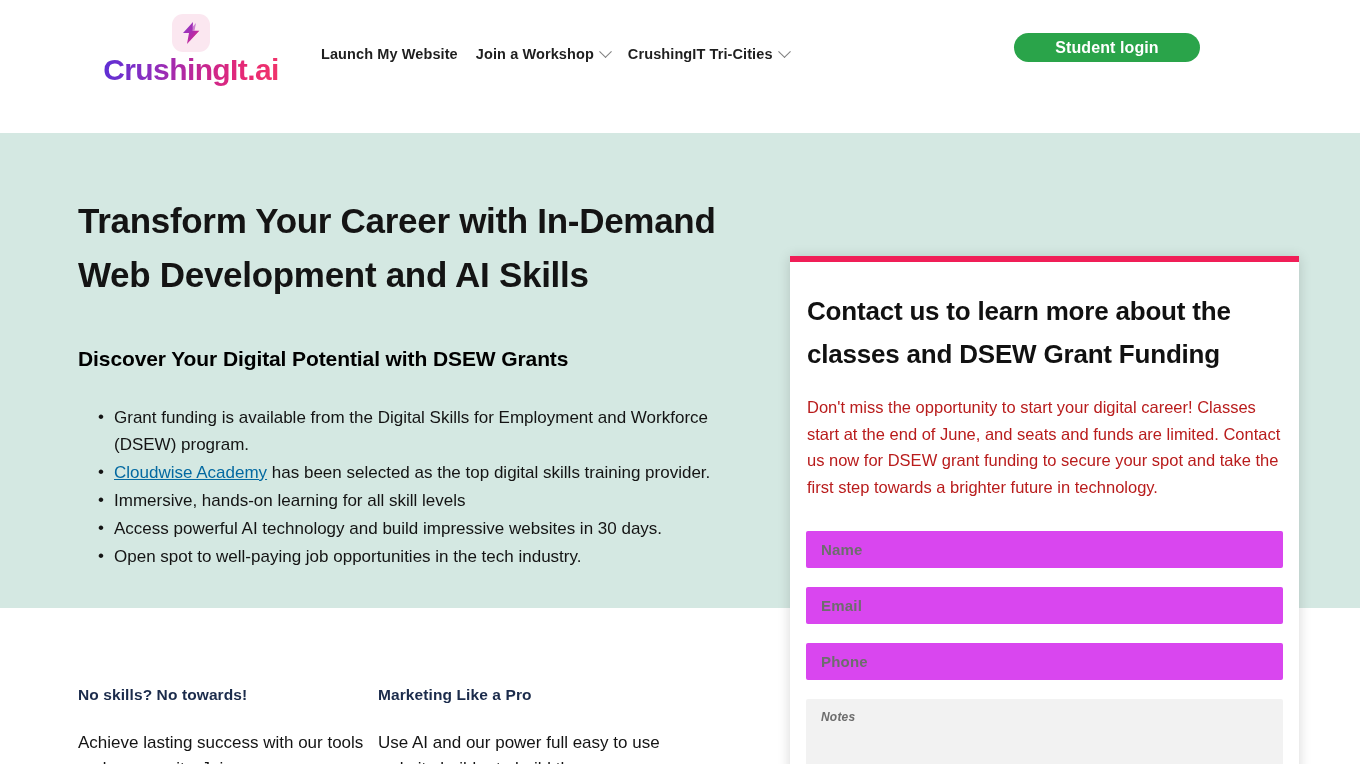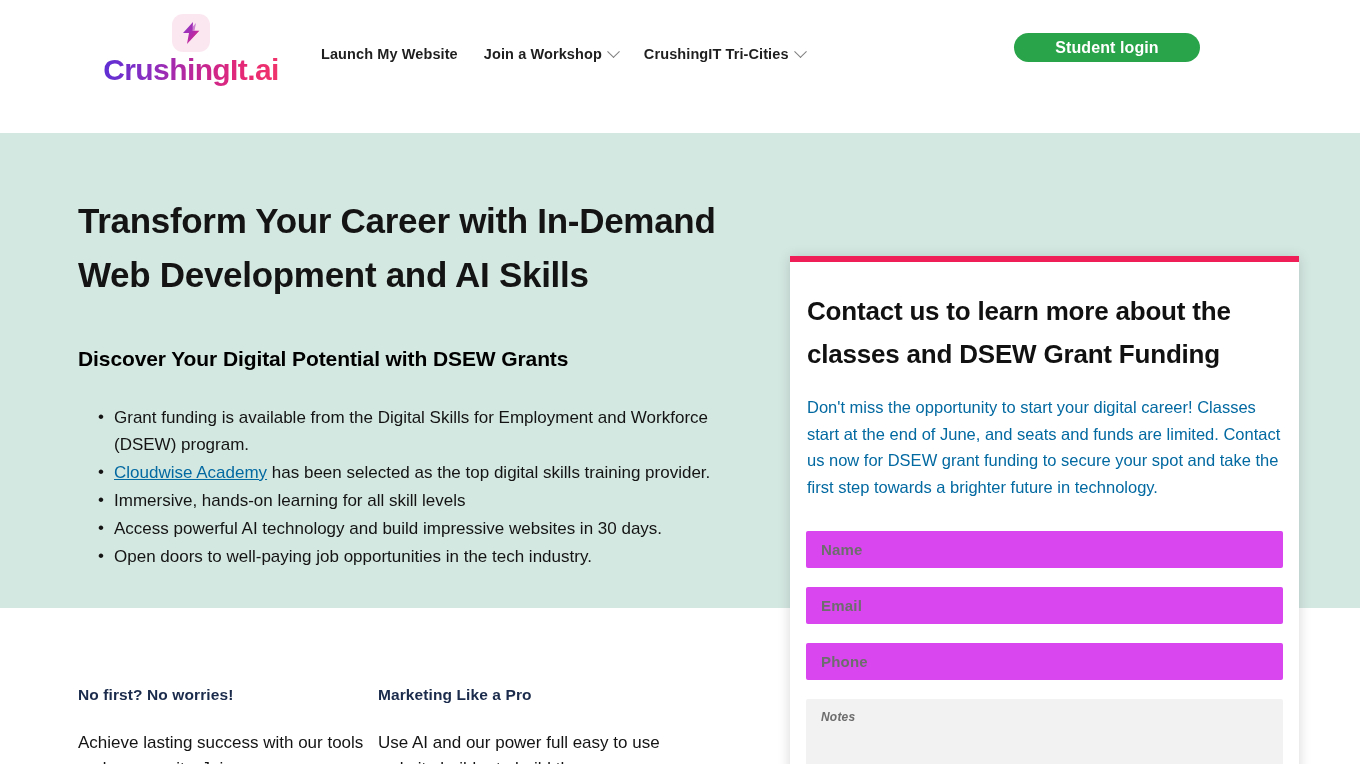--- a/index.html
+++ b/index.html
@@ -31,21 +31,21 @@
   .brand-text {
     font-size:30px; font-weight:bold; letter-spacing:-0.6px;
     line-height:1.05;
     background:linear-gradient(95deg,#5b2fd6 0%,#8c2ec0 28%,#c9268f 58%,#ea2a72 82%,#f0356a 100%);
     -webkit-background-clip:text; background-clip:text;
     -webkit-text-fill-color:transparent; color:transparent;
     white-space:nowrap;
   }
   .nav {
     position:absolute; left:321px; top:46px;
-    display:flex; align-items:center; gap:8px;text-align:right;
+    display:flex; align-items:center; gap:0;text-align:right;
   }
   .nav-item {
     display:flex; align-items:center; gap:7px;
     font-size:14.5px; font-weight:bold; color:#1f1f1f;
     margin-right:18px; white-space:nowrap; cursor:pointer;
     letter-spacing:0.1px;
   }
   .nav-item:last-child { margin-right:0; }
   .chev {
     display:inline-block; width:9px; height:9px;
@@ -105,21 +105,21 @@
     padding:28px 16px 24px 16px;
     z-index:5;
   }
   .card-title {
     font-size:26px; font-weight:bold; color:#111111;
     line-height:1.65; letter-spacing:-0.2px;
     padding:0 1px;
   }
   .card-body {
     margin-top:18px;
-    font-size:16.5px; color:#0369a1; line-height:1.62;
+    font-size:16.5px; color:#b91c1c; line-height:1.62;
     padding:0 1px;
   }
   .form { margin-top:30px; }
   .field {
     display:block; width:100%;
     background:#d946ef; border:none; border-radius:2px;
     height:37px; padding:0 15px;
     font-size:15px; font-family:"Liberation Sans", sans-serif;
     color:#333; margin-bottom:19px;
   }
@@ -204,42 +204,42 @@
       <li>
         <a class="pink-link" href="#">Cloudwise Academy</a><span> has been selected as the top digital skills training provider.</span>
       </li>
       <li>
         <span>Immersive, hands-on learning for all skill levels</span>
       </li>
       <li>
         <span>Access powerful AI technology and build impressive websites in 30 days.</span>
       </li>
       <li>
-        <span>Open doors to well-paying job opportunities in the tech industry.</span>
+        <span>Open spot to well-paying job opportunities in the tech industry.</span>
       </li>
     </ul>
   </div>
 </div>
 
 <div class="card">
   <div class="card-title">Contact us to learn more about the classes and DSEW Grant Funding</div>
   <div class="card-body">Don't miss the opportunity to start your digital career! Classes start at the end of June, and seats and funds are limited. Contact us now for DSEW grant funding to secure your spot and take the first step towards a brighter future in technology.</div>
 
   <form class="form">
     <input class="field" type="text" placeholder="Name" style="">
     <input class="field" type="email" placeholder="Email" style="">
     <input class="field" type="tel" placeholder="Phone" style="">
     <textarea class="field-notes" placeholder="Notes" style=""></textarea>
   </form>
 </div>
 
 <div class="features">
   <div class="feat-grid">
     <div class="feat-col">
-      <div class="feat-h">No first? No worries!</div>
+      <div class="feat-h">No skills? No towards!</div>
       <div class="feat-p">Achieve lasting success with our tools and community. Join us now</div>
     </div>
     <div class="feat-col">
       <div class="feat-h">Marketing Like a Pro</div>
       <div class="feat-p">Use AI and our power full easy to use website builder to build the</div>
     </div>
   </div>
 </div>
 
 </body></html>

